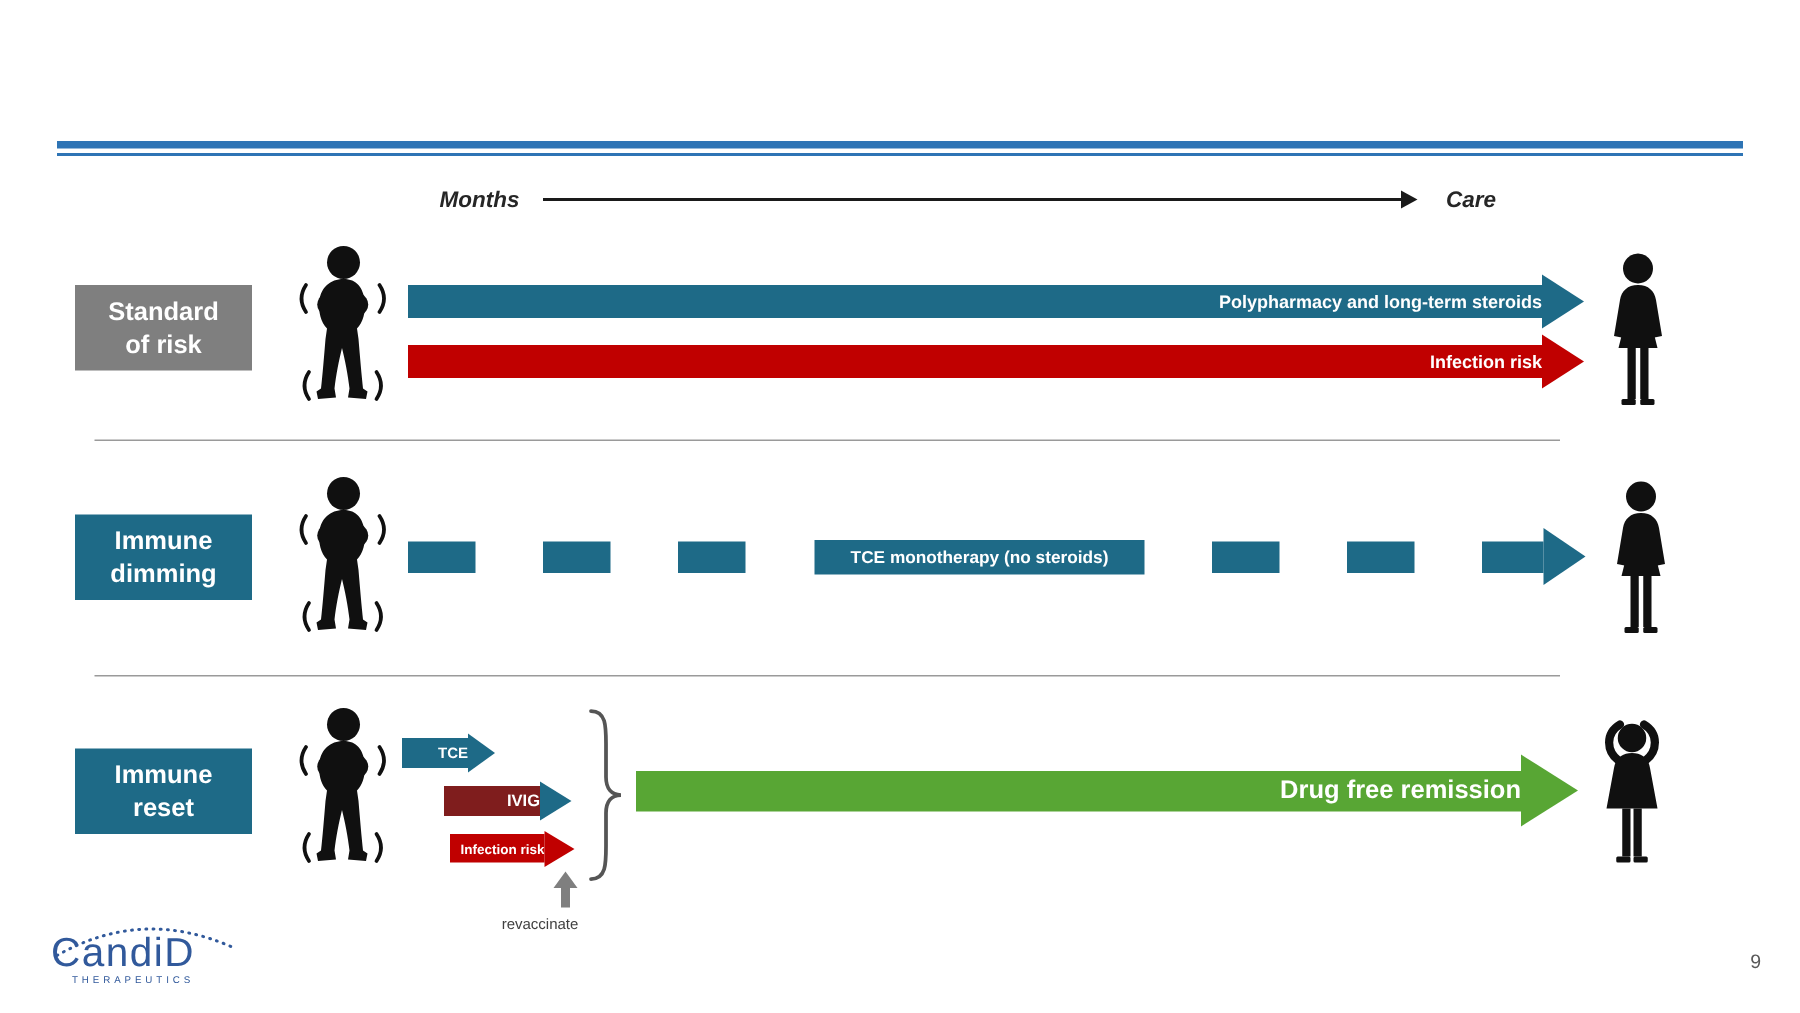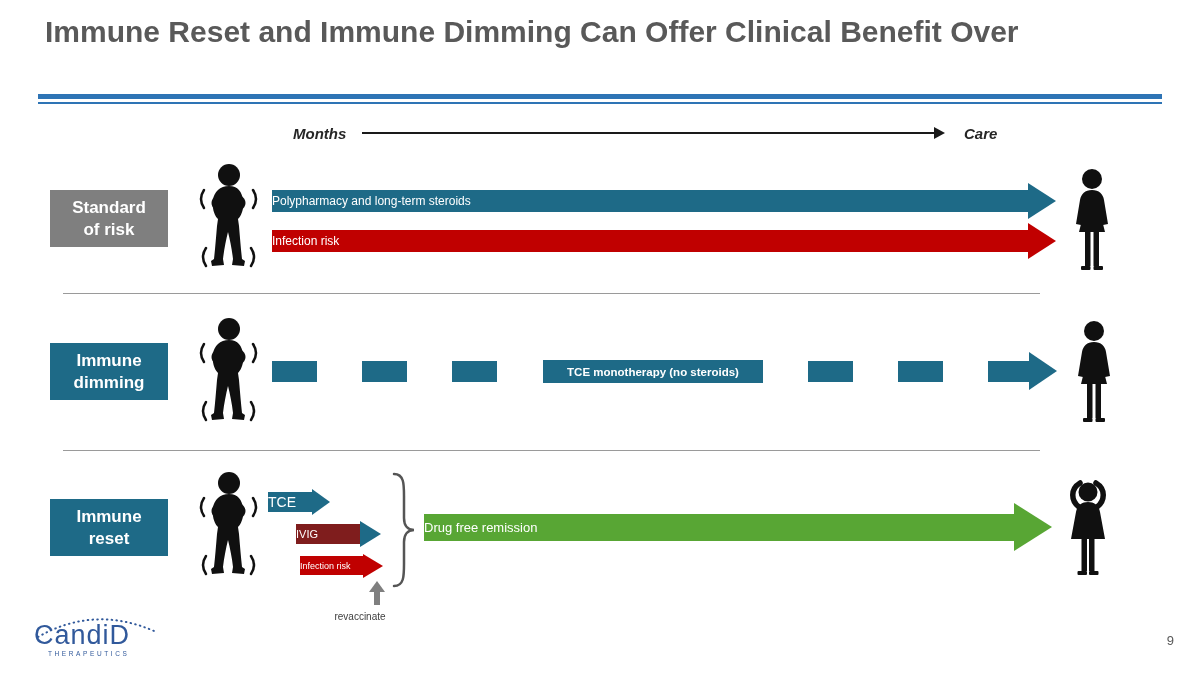--- a/index.html
+++ b/index.html
@@ -31,22 +31,22 @@
   .label-box{
     width:118px;height:57px;display:flex;flex-direction:column;
     align-items:center;justify-content:center;color:#ffffff;
     font-size:17px;font-weight:bold;line-height:1.25;text-align:center;
   }
   .box-gray{background:#7f7f7f;}
   .box-teal{background:#1e6a87;}
 
   
   .barrow{position:absolute;display:flex;align-items:center;}
-  .ba-body{display:flex;align-items:center;justify-content:flex-start;
-    color:#ffffff;font-weight:normal;white-space:nowrap;}
+  .ba-body{display:flex;align-items:center;justify-content:flex-end;
+    color:#ffffff;font-weight:bold;white-space:nowrap;}
   .ba-head{width:0;height:0;flex:none;}
 
   
   .dash-seg{position:absolute;top:361px;width:45px;height:21px;background:#1e6a87;}
   .dash-label{
     position:absolute;left:543px;top:360px;width:220px;height:23px;
     background:#1e6a87;color:#fff;font-size:11.5px;font-weight:bold;
     display:flex;align-items:center;justify-content:center;white-space:nowrap;
   }
 
@@ -77,21 +77,20 @@
   .logo-sub{font-size:6.5px;letter-spacing:2.6px;margin-top:0;padding-left:14px;}
   .logo-arc{position:absolute;left:-2px;top:-9px;width:130px;height:30px;}
   .logo-arc path{fill:none;stroke:#31599b;stroke-width:2;
     stroke-dasharray:0.6 4.2;stroke-linecap:round;}
   .page-num{right:26px;top:633px;font-size:13px;color:#595959;}
 </style>
 </head>
 <body>
 
 <div class="abs slide-title">
-  <div>Immune Reset and Immune Dimming Can Offer Clinical Benefit Over</div>
 </div>
 <div class="abs title-rule"></div>
 
 <div class="abs tl-label" style="left:293px;top:125px;">Months</div>
 <div class="abs tl-line"></div>
 <div class="abs tl-head"></div>
 <div class="abs tl-label" style="left:964px;top:125px;">Care</div>
 
 <div class="abs label-box box-gray" style="left:50px;top:190px;">
   <span>Standard</span>
@@ -192,21 +191,21 @@
       <path class="trem" d="M57,28 q6,9 0,18"></path>
     <path class="trem" d="M10,86 q-6,9 0,18"></path>
       <path class="trem" d="M55,86 q6,9 0,18"></path>
     <circle class="fill" cx="33" cy="13" r="11"></circle>
     <ellipse class="fill" cx="32.5" cy="41" rx="17" ry="11"></ellipse>
     <path class="fill" d="M33,24 C24,24 18,30 17,38 C16,46 18,53 22,57 L21,64 C20,76 19,88 18,97 L15,99 L16,104 L28,103 L27,97 C28,88 30,78 32,70 C34,78 36,88 37,97 L36,103 L48,104 L49,99 L46,97 C45,88 44,76 43,64 L42,57 C46,53 48,46 47,38 C46,30 42,24 33,24 Z"></path>
   </svg>
 </div>
 
 <div class="barrow" style="left:268px;top:489px;width:62px;height:26px;">
-  <div class="ba-body" style="width:44px;height:20px;background:#1e6a87;font-size:14px;">
+  <div class="ba-body" style="width:44px;height:20px;background:#1e6a87;font-size:10px;">
     <span>TCE</span>
   </div>
   <div class="ba-head" style="border-top:13px solid transparent;border-bottom:13px solid transparent;border-left:18px solid #1e6a87;"></div>
 </div>
 
 <div class="barrow" style="left:296px;top:521px;width:85px;height:26px;">
   <div class="ba-body" style="width:64px;height:20px;background:#7f1d1d;font-size:11px;">
     <span>IVIG</span>
   </div>
   <div class="ba-head" style="border-top:13px solid transparent;border-bottom:13px solid transparent;border-left:21px solid #1e6a87;"></div>
@@ -223,21 +222,21 @@
 <div class="abs upa-stem"></div>
 <div class="abs revac-label">revaccinate</div>
 
 <div class="abs brace" style="left:390px;top:472px;width:26px;height:116px;">
   <svg viewBox="0 0 26 116">
     <path d="M4,2 C14,2 14,12 14,24 L14,46 C14,54 18,58 24,58 C18,58 14,62 14,70 L14,92 C14,104 14,114 4,114"></path>
   </svg>
 </div>
 
 <div class="barrow" style="left:424px;top:503px;width:628px;height:48px;">
-  <div class="ba-body" style="width:590px;height:27px;background:#58a634;font-size:13px;">
+  <div class="ba-body" style="width:590px;height:27px;background:#58a634;font-size:17px;">
     <span>Drug free remission</span>
   </div>
   <div class="ba-head" style="border-top:24px solid transparent;border-bottom:24px solid transparent;border-left:38px solid #58a634;"></div>
 </div>
 
 <div class="abs person" style="left:1058px;top:477px;width:60px;height:106px;">
   <svg viewBox="0 0 60 106">
     <path class="arm" d="M21,30 C13,24 12,12 22,6"></path>
     <path class="arm" d="M39,30 C47,24 48,12 38,6"></path>
     <circle class="fill" cx="30" cy="15" r="9.5"></circle>

